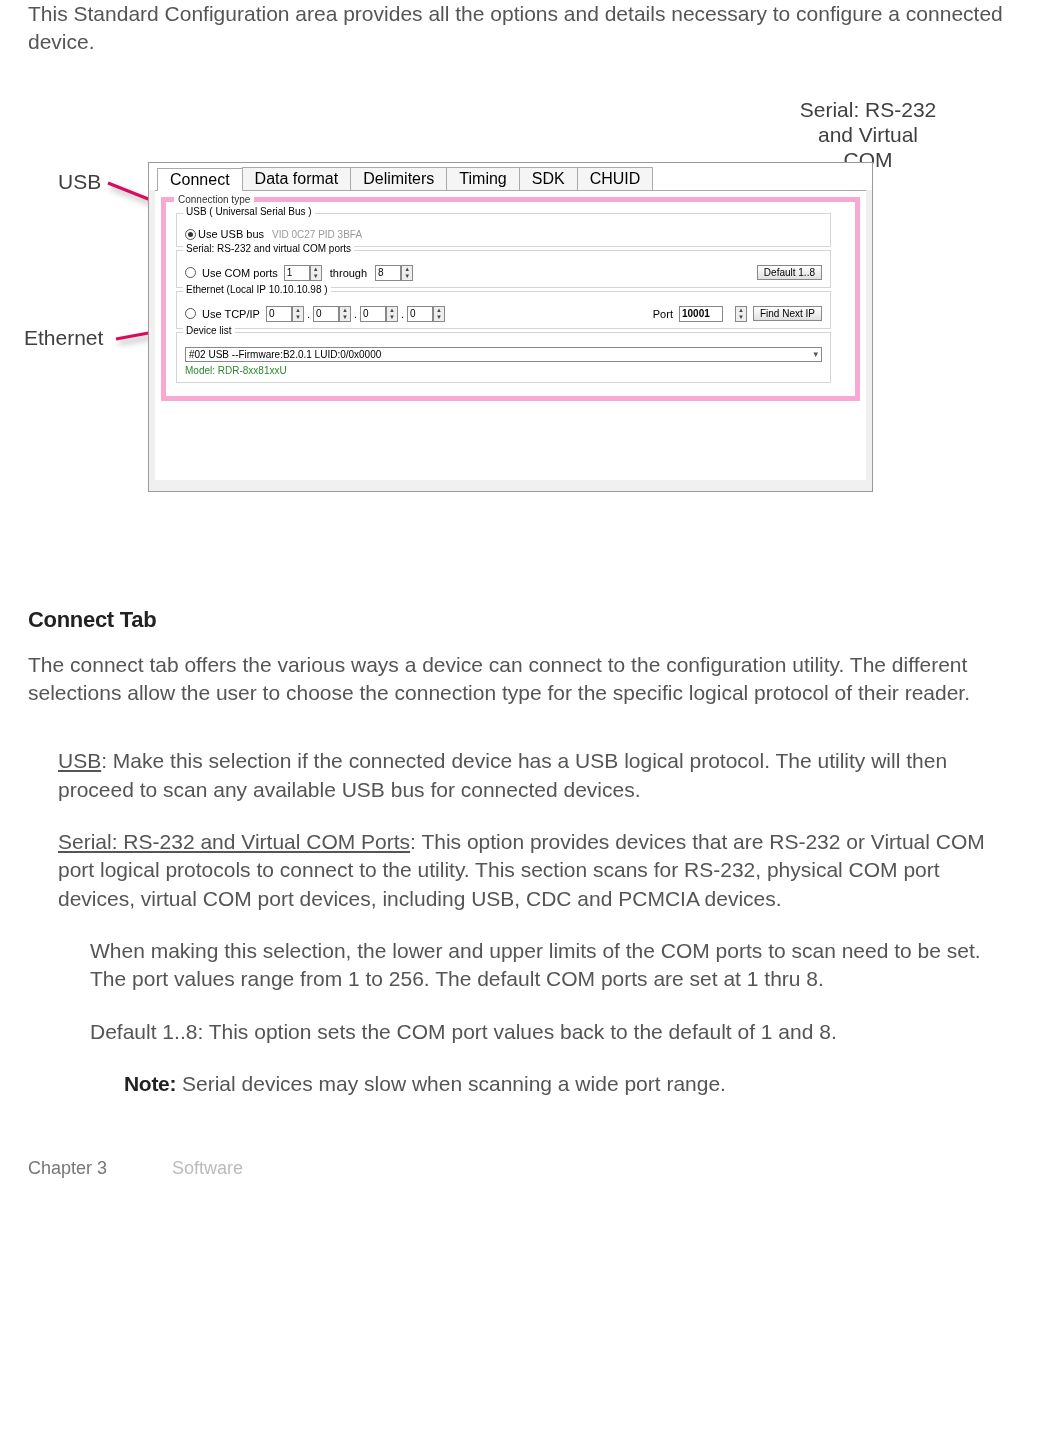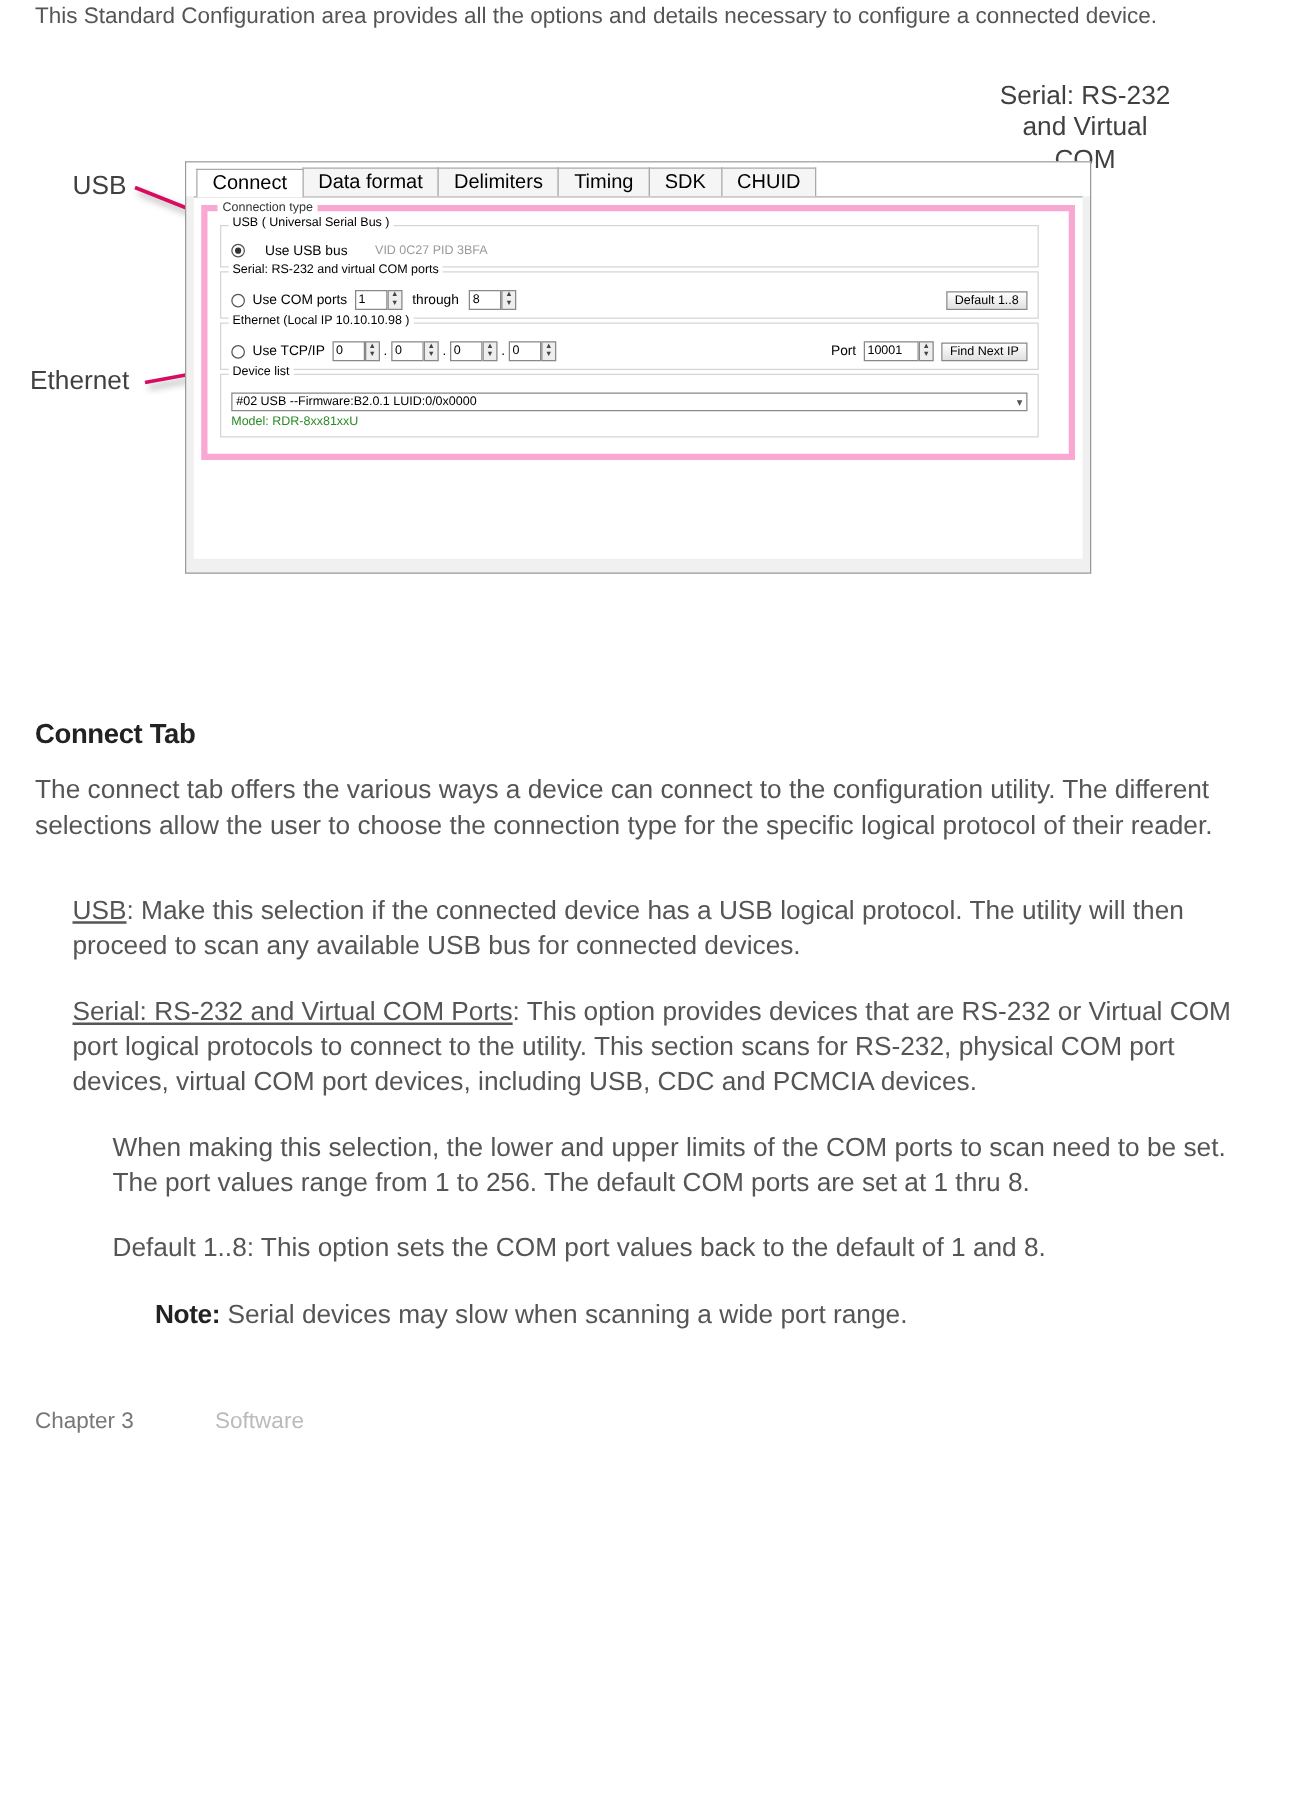--- a/index.html
+++ b/index.html
@@ -5,21 +5,21 @@
   * { box-sizing: border-box; }
   body {
     margin: 0;
     padding: 0;
     width: 1037px;
     font-family: Arial, Helvetica, sans-serif;
     color: #3a3a3a;
     background: #fff;
   }
   .page { padding: 0 28px 30px 28px; position: relative; }
-  .intro { font-size: 18px; line-height: 1.35; color: #555; margin: 0 0 50px 0; }
+  .intro { font-size: 21px; line-height: 1.35; color: #555; margin: 0 0 50px 0; }
   .diagram-area { position: relative; height: 400px; margin-bottom: 100px; }
   .callout { position: absolute; font-size: 21px; color: #404040; line-height: 1.2; }
   .callout.usb { top: 62px; left: 30px; }
   .callout.serial { top: -10px; left: 740px; width: 200px; text-align: center; }
   .callout.ethernet { top: 218px; left: -4px; }
   
   .arrow-svg { position: absolute; top: 0; left: 0; pointer-events: none; }
   
   .win {
     position: absolute;
@@ -64,21 +64,21 @@
     margin: 3px 0;
     position: relative;
   }
   .sub-title {
     position: absolute;
     top: -8px; left: 6px;
     background: #fff;
     padding: 0 3px;
     font-size: 10px;
   }
-  .row-line { display: flex; align-items: flex-start; gap: 16px; }
+  .row-line { display: flex; align-items: flex-end; gap: 2px; }
   .radio { width: 11px; height: 11px; border-radius: 50%; border: 1px solid #555; display: inline-flex; align-items: center; justify-content: center; background: #fff; }
   .radio.sel::after { content: ""; width: 5px; height: 5px; border-radius: 50%; background: #333; }
   .grey-txt { color: #999; font-size: 10px; }
   .num-in {
     display: inline-block;
     width: 26px;
     height: 16px;
     border: 1px solid #888;
     background: #fff;
     font-size: 10px;
@@ -218,21 +218,21 @@
                   <span>▼</span>
                 </span>
               <span style="margin:0 3px;">.</span>
               <span class="num-in">0</span>
                 <span class="spin">
                   <span>▲</span>
                   <span>▼</span>
                 </span>
               <span class="spacer"></span>
               <span>Port</span>
-              <span class="num-in port-in" style="margin:0 0 0 6px;">10001</span>
+              <span class="num-in port-in" style="margin:0 12px 0 6px;font-weight:bold;">10001</span>
               <span class="spin">
                   <span>▲</span>
                   <span>▼</span>
                 </span>
               <span class="btn-sm" style="margin-left:6px;">Find Next IP</span>
             </div>
           </div>
 
           <div class="subgroup">
             <span class="sub-title">Device list</span>

